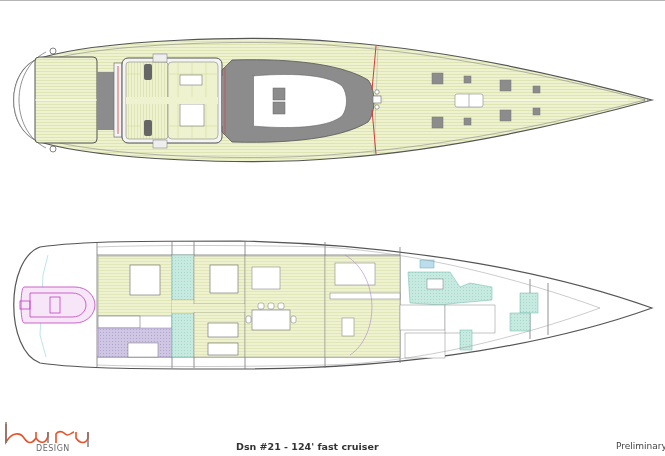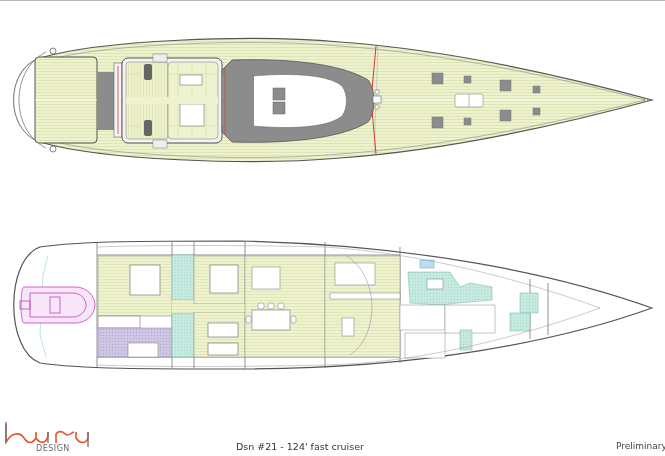--- a/index.html
+++ b/index.html
@@ -5,21 +5,21 @@
   html, body { margin:0; padding:0; background:#ffffff; }
   body { width:665px; height:456px; position:relative; overflow:hidden; font-family:"DejaVu Sans", sans-serif; }
   .topline { position:absolute; left:0; top:0; width:665px; height:1px; background:#b5b5b5; }
   .plan { position:absolute; left:0; width:665px; }
   #deck-plan { top:30px; height:140px; }
   #accommodation-plan { top:235px; height:140px; }
   svg { display:block; }
   .logo { position:absolute; left:2px; top:418px; width:115px; height:38px; }
   .logo-word { position:absolute; left:0; top:0; }
   .logo-sub { position:absolute; left:34px; top:26px; font-size:8px; letter-spacing:0.5px; color:#6a6a6a; font-family:"DejaVu Sans", sans-serif; }
-  .caption { position:absolute; left:236px; top:441px; font-size:9.5px; color:#333; font-family:"DejaVu Sans", sans-serif; white-space:nowrap; }
+  .caption { position:absolute; left:236px; top:441px; font-size:9.5px; color:#333; font-family:"DejaVu Sans", sans-serif; white-space:nowrap;font-weight:bold; }
   .status { position:absolute; left:616px; top:441px; font-size:9px; color:#444; font-family:"DejaVu Sans", sans-serif; white-space:nowrap; }
 </style>
 </head>
 <body>
 
 <div class="topline"></div>
 
 <div class="plan" id="deck-plan">
   <svg width="665" height="140" viewBox="0 0 665 140">
     <defs>

